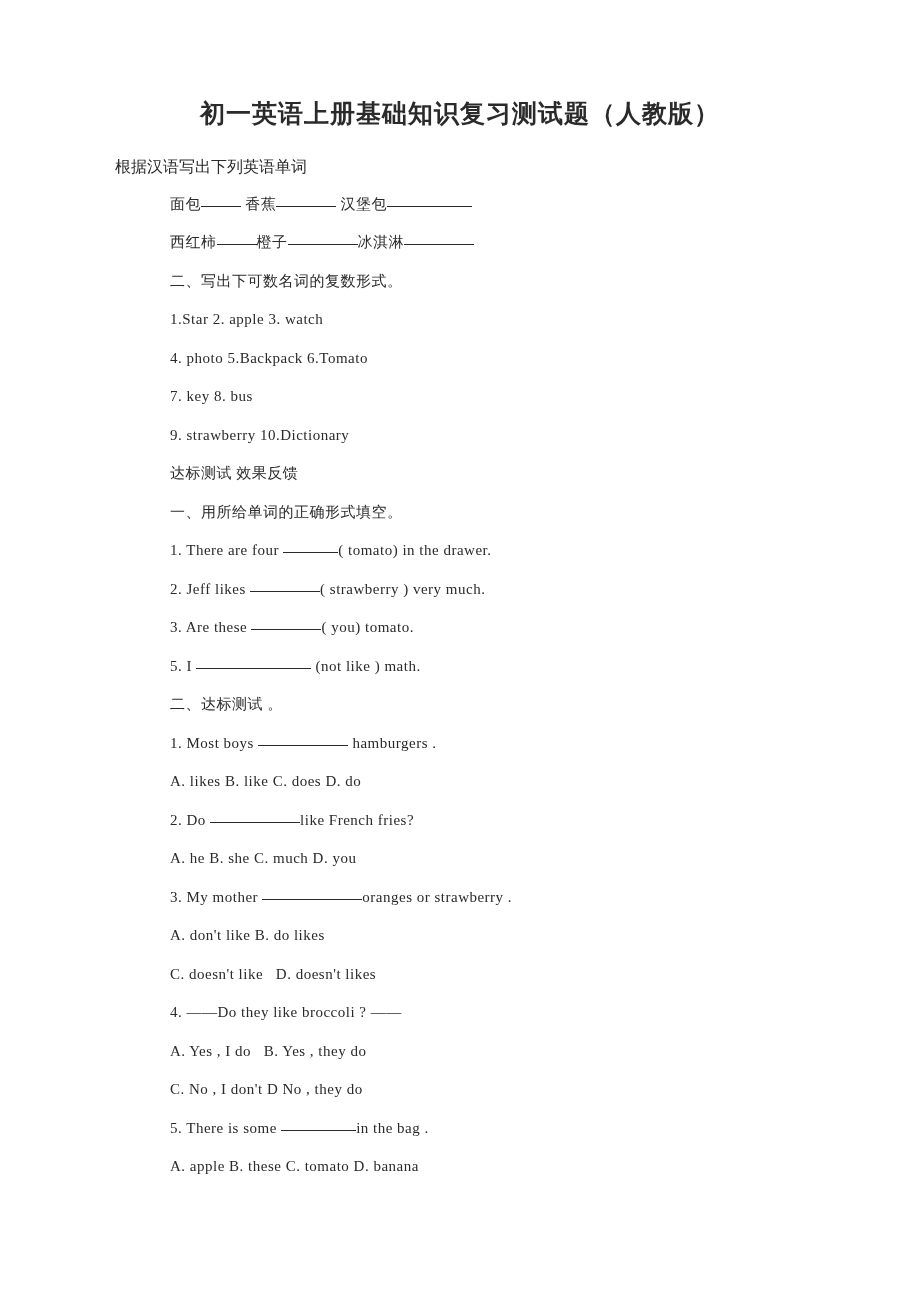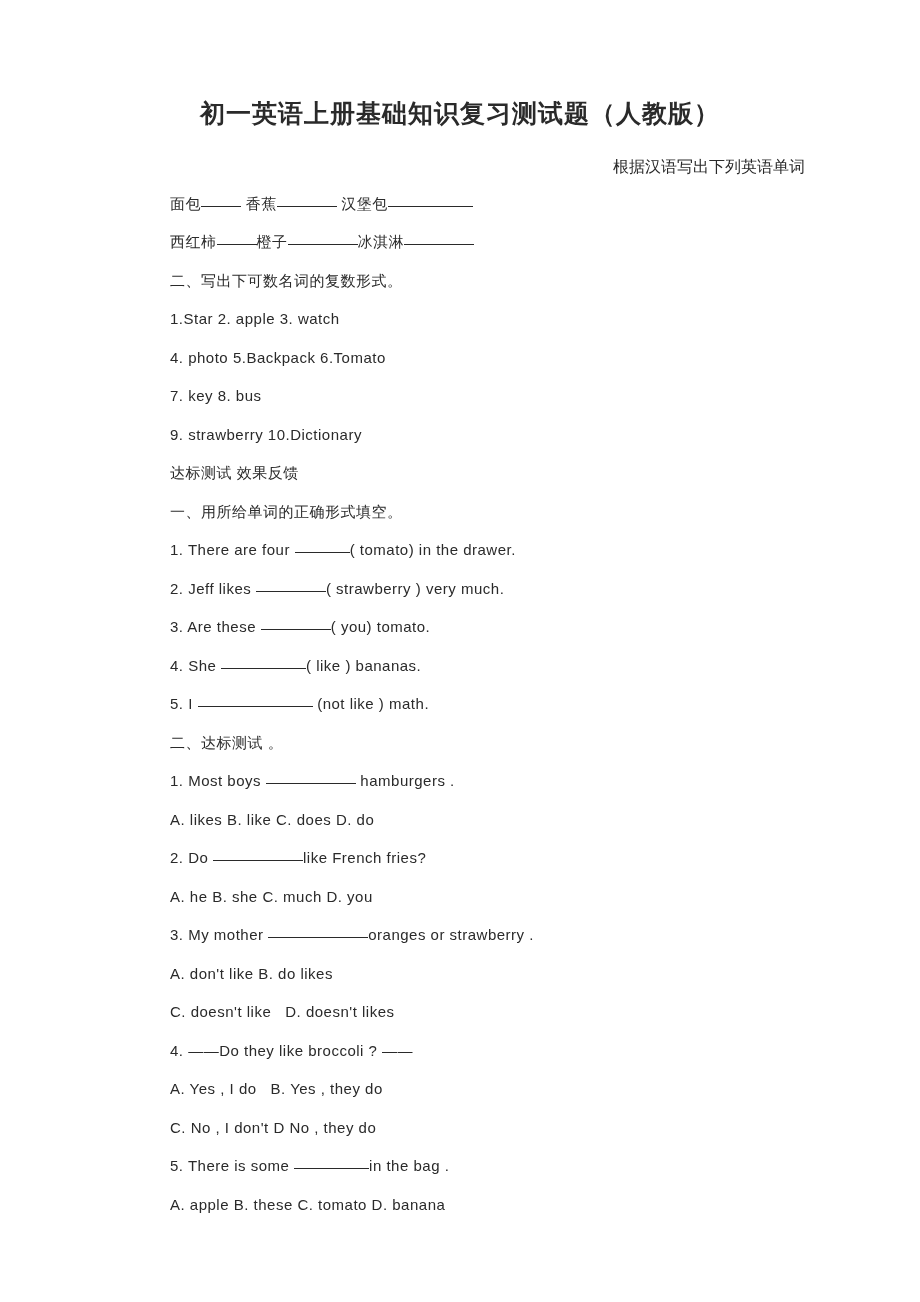--- a/index.html
+++ b/index.html
@@ -22,28 +22,27 @@
     text-align: center;
     font-family: "SimHei", "黑体", sans-serif;
     font-size: 25px;
     font-weight: 700;
     margin: 0 0 22px 0;
     letter-spacing: 1px;
   }
   .subtitle {
     font-size: 16px;
     margin: 0 0 14px 0;
-    text-align: right;
   }
   .content {
     padding-left: 55px;
   }
   .content p {
     margin: 0 0 16px 0;
-    font-family: Liberation Sans, sans-serif;
+    font-family: Liberation Serif, serif;
     letter-spacing: 0.5px;
     white-space: pre;
   }
   .blank {
     display: inline-block;
     border-bottom: 1px solid #2a2a2a;
     height: 1em;
     vertical-align: baseline;
     position: relative;
     top: -2px;
@@ -84,21 +83,20 @@
     <p>达标测试 效果反馈</p>
 
     <p>一、用所给单词的正确形式填空。</p>
 
     <p><span>1. There are four </span><span class="blank b55"></span><span>( tomato) in the drawer.</span></p>
 
     <p><span>2. Jeff likes </span><span class="blank b70"></span><span>( strawberry ) very much.</span></p>
 
     <p><span>3. Are these </span><span class="blank b70"></span><span>( you) tomato.</span></p>
 
-    <p><span>4. She </span><span class="blank b85"></span><span>( like ) bananas.</span></p>
 
     <p><span>5. I </span><span class="blank b115"></span><span> (not like ) math.</span></p>
 
     <p>二、达标测试 。</p>
 
     <p><span>1. Most boys </span><span class="blank b90"></span><span> hamburgers .</span></p>
     <p>A. likes B. like C. does D. do</p>
 
     <p><span>2. Do </span><span class="blank b90"></span><span>like French fries?</span></p>
     <p>A. he B. she C. much D. you</p>

